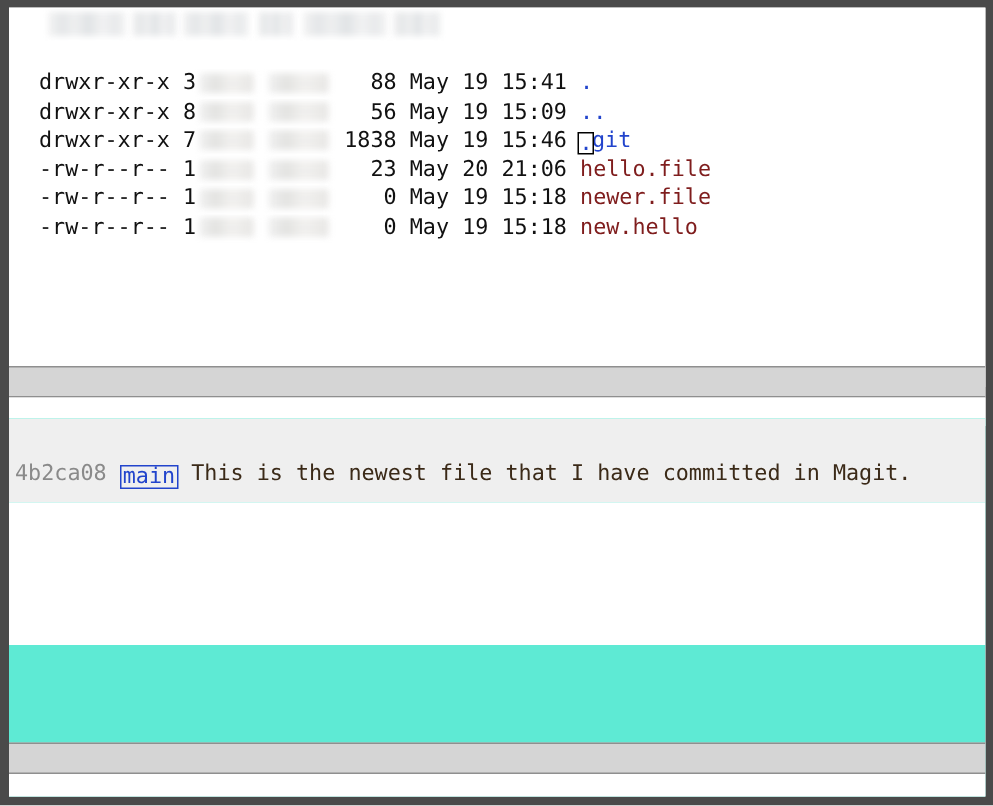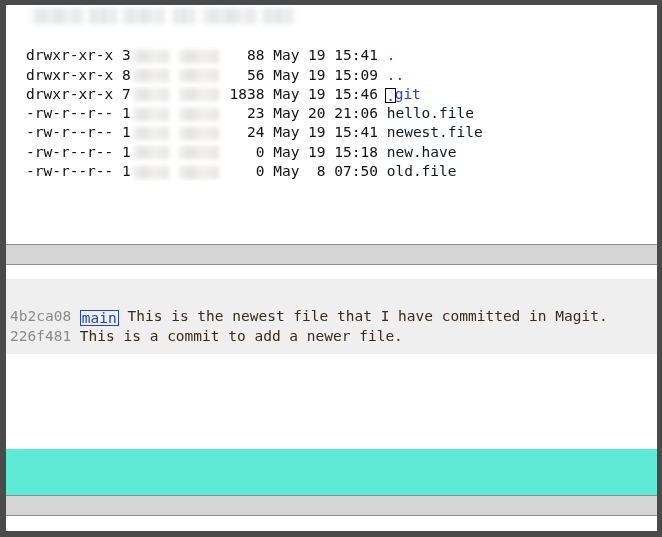--- a/index.html
+++ b/index.html
@@ -55,21 +55,21 @@
     height: 16px;
     background: linear-gradient(90deg,#f3f3f3 0%,#e3e5e7 18%,#eeeff0 34%,#dfe2e4 52%,#f2f2f3 70%,#e6e8ea 86%,#f4f4f4 100%);
     filter: blur(2.2px);
     opacity: .95;
   }
 
   .dired-line { padding-left: 20px; color: #111111; }
   .dired-line .perm { color: #111111; }
   .dired-line .num { color: #111111; }
   .dired-line .dirname { color: #2244cc; }
-  .dired-line .plain { color: #0f172a; }
+  .dired-line .plain { color: #7f1d1d; }
 
   .blurcell {
     display: inline-block;
     vertical-align: middle;
     height: 13px;
     background: linear-gradient(90deg,#efefef 0%,#e2e2e0 30%,#f1f0ee 60%,#e6e5e3 100%);
     filter: blur(2.3px);
     border-radius: 1px;
     opacity: .95;
   }
@@ -166,44 +166,42 @@
 
     <div class="row dired-line">
       
     </div>
 
     <div id="dired-entries">
         <div class="row dired-line"><span class="perm">drwxr-xr-x</span> <span>3</span><span class="blurcell owner"></span><span class="blurcell group"></span><span class="num">   88</span> <span>May</span> <span>19</span> <span>15:41</span> <span class="dirname">.</span></div>
         <div class="row dired-line"><span class="perm">drwxr-xr-x</span> <span>8</span><span class="blurcell owner"></span><span class="blurcell group"></span><span class="num">   56</span> <span>May</span> <span>19</span> <span>15:09</span> <span class="dirname">..</span></div>
         <div class="row dired-line"><span class="perm">drwxr-xr-x</span> <span>7</span><span class="blurcell owner"></span><span class="blurcell group"></span><span class="num"> 1838</span> <span>May</span> <span>19</span> <span>15:46</span> <span class="cursor-box">.</span><span class="dirname">git</span></div>
         <div class="row dired-line"><span class="perm">-rw-r--r--</span> <span>1</span><span class="blurcell owner"></span><span class="blurcell group"></span><span class="num">   23</span> <span>May</span> <span>20</span> <span>21:06</span> <span class="plain">hello.file</span></div>
-        <div class="row dired-line"><span class="perm">-rw-r--r--</span> <span>1</span><span class="blurcell owner"></span><span class="blurcell group"></span><span class="num">   24</span> <span>May</span> <span>19</span> <span>15:41</span> <span class="plain">newest.file</span></div>
-        <div class="row dired-line"><span class="perm">-rw-r--r--</span> <span>1</span><span class="blurcell owner"></span><span class="blurcell group"></span><span class="num">    0</span> <span>May</span> <span>19</span> <span>15:18</span> <span class="plain">new.have</span></div>
-        <div class="row dired-line"><span class="perm">-rw-r--r--</span> <span>1</span><span class="blurcell owner"></span><span class="blurcell group"></span><span class="num">    0</span> <span>May</span> <span> 8</span> <span>07:50</span> <span class="plain">old.file</span></div>
+        <div class="row dired-line"><span class="perm">-rw-r--r--</span> <span>1</span><span class="blurcell owner"></span><span class="blurcell group"></span><span class="num">    0</span> <span>May</span> <span>19</span> <span>15:18</span> <span class="plain">newer.file</span></div>
+        <div class="row dired-line"><span class="perm">-rw-r--r--</span> <span>1</span><span class="blurcell owner"></span><span class="blurcell group"></span><span class="num">    0</span> <span>May</span> <span>19</span> <span>15:18</span> <span class="plain">new.hello</span></div>
       </div>
   </div>
 
   <div class="modeline" style="position:absolute; left:0; top:239px; width:651px;">
     
   </div>
 
   <div class="row head-line" style="position:absolute; left:0; top:260px; width:651px;">
     
   </div>
 
   <div class="magit-window">
     <div class="magit-body">
 
       <div class="row">
         
       </div>
 
       <div id="magit-commits">
           <div class="row commit-row"><span class="commit-hash">4b2ca08</span> <span class="branch-badge">main</span> <span class="commit-msg">This is the newest file that I have committed in Magit.</span></div>
-          <div class="row commit-row"><span class="commit-hash">226f481</span> <span class="commit-msg">This is a commit to add a newer file.</span></div>
         </div>
     </div>
     <div class="magit-filler"></div>
   </div>
 
   <div class="modeline" style="position:absolute; left:0; top:490px; width:651px;">
     
   </div>
 
   <div class="echo-area" style="position:absolute; left:0; top:511px; width:651px;"></div>

